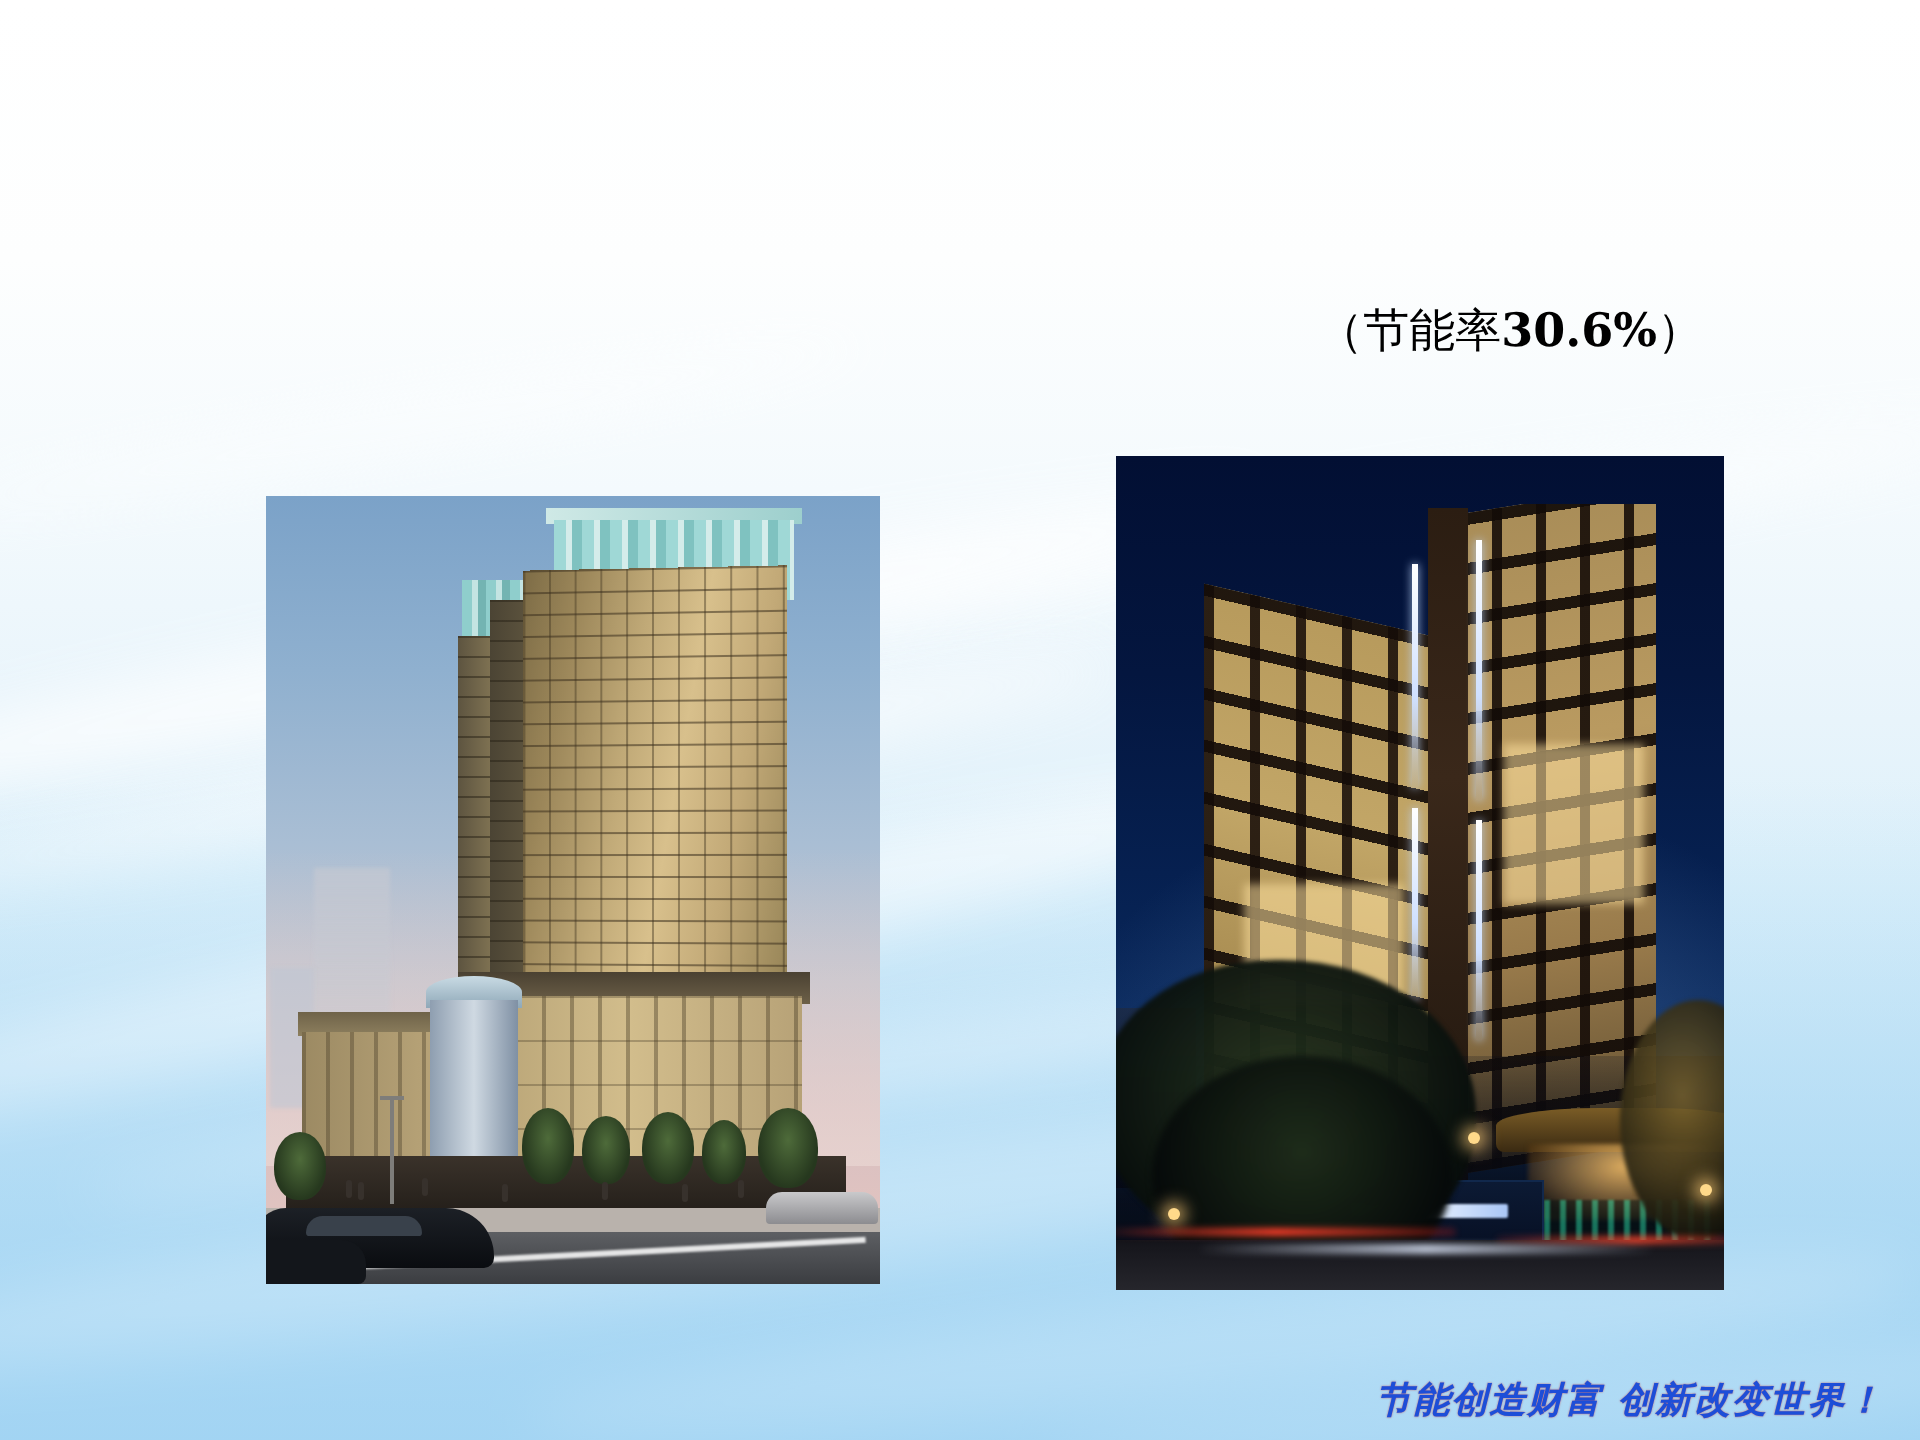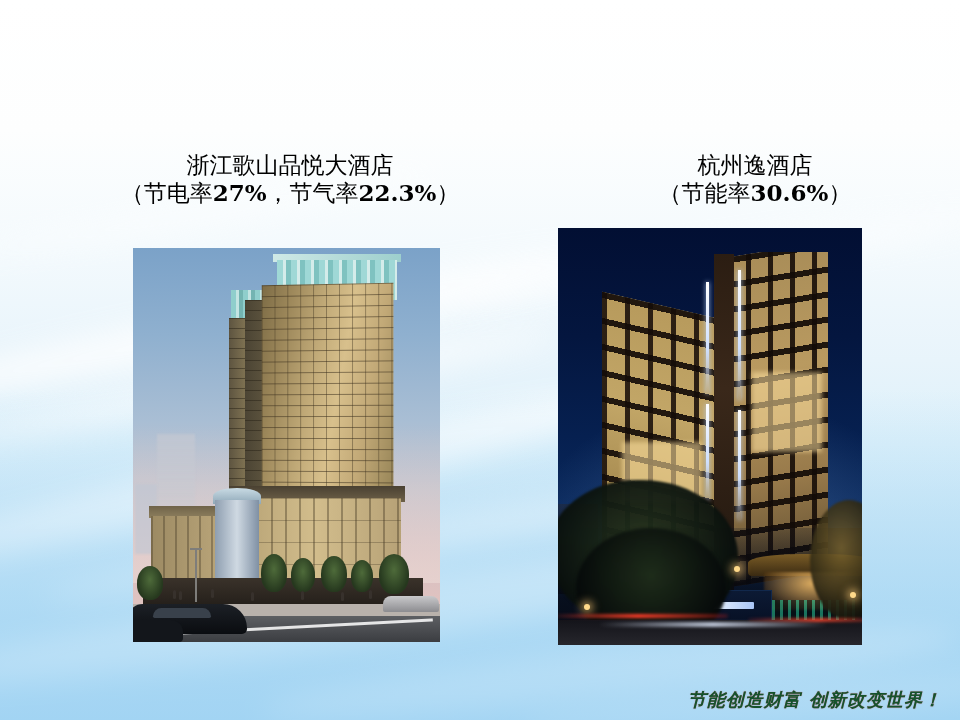--- a/index.html
+++ b/index.html
@@ -200,21 +200,21 @@
   .pr-lamp{position:absolute;width:6px;height:6px;border-radius:50%;
            background:#ffd98a;box-shadow:0 0 8px 3px rgba(255,205,120,.7);}
   .pr-bldg-far{position:absolute;right:0;top:300px;width:46px;height:70px;
     background:linear-gradient(to bottom,rgba(36,48,72,.9),rgba(14,20,36,.95));}
   .pr-bldg-far2{position:absolute;left:0;top:276px;width:40px;height:90px;
     background:linear-gradient(to bottom,rgba(30,42,66,.75),rgba(10,16,30,.9));}
 
   
   .slogan{position:absolute;right:18px;bottom:8px;
     font-family:"DejaVu Sans","Liberation Sans",sans-serif;
-    font-size:18px;font-weight:700;color:#14532d;
+    font-size:18px;font-weight:700;color:#1d4ed8;
     font-style:italic;letter-spacing:1px;white-space:nowrap;
     text-shadow:0 0 1px rgba(200,0,0,.6);text-align:right;}
 </style>
 </head>
 <body>
 
 <div class="slide">
 
   <div class="bg">
     <div class="cloud c8"></div>
@@ -223,27 +223,22 @@
     <div class="cloud c2"></div>
     <div class="cloud c3"></div>
     <div class="cloud c4"></div>
     <div class="cloud c5"></div>
     <div class="cloud c6"></div>
     <div class="cloud c9"></div>
     <div class="tint"></div>
   </div>
 
 
-  <div class="cap cap-left">
-    <div class="name">浙江歌山品悦大酒店</div>
-    <div class="rate"><span>（节电率</span><b>27%</b><span>，节气率</span><b>22.3%</b><span>）</span></div>
-  </div>
 
   <div class="cap cap-right">
-    <div class="name">杭州逸酒店</div>
     <div class="rate"><span>（节能率</span><b>30.6%</b><span>）</span></div>
   </div>
 
   <div class="photo photo-left">
     <div class="pl-sky"></div>
     <div class="pl-haze"></div>
     <div class="pl-farb"></div>
     <div class="pl-farb2"></div>
 
     <div class="pl-crown2"></div>

